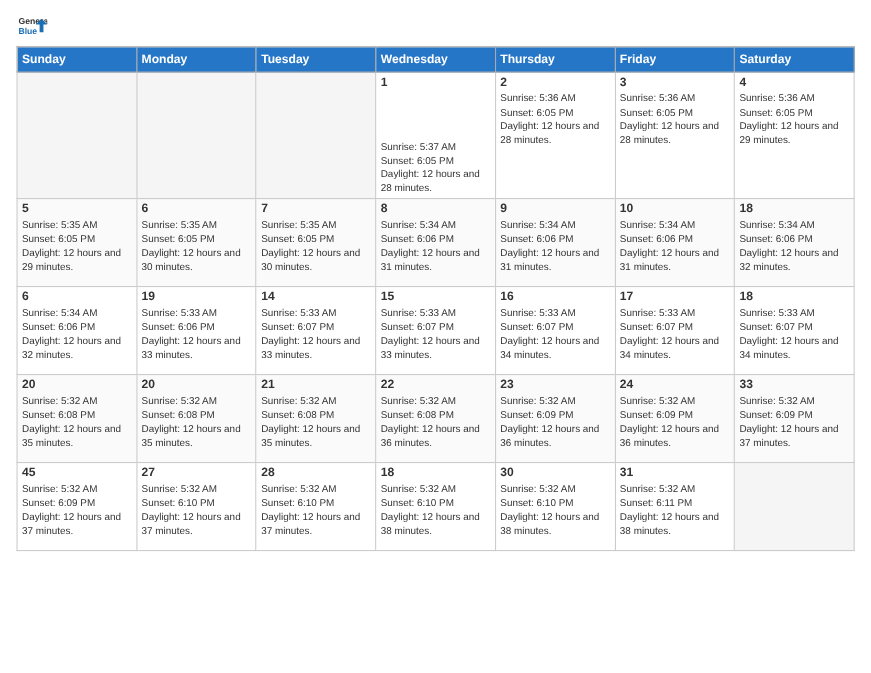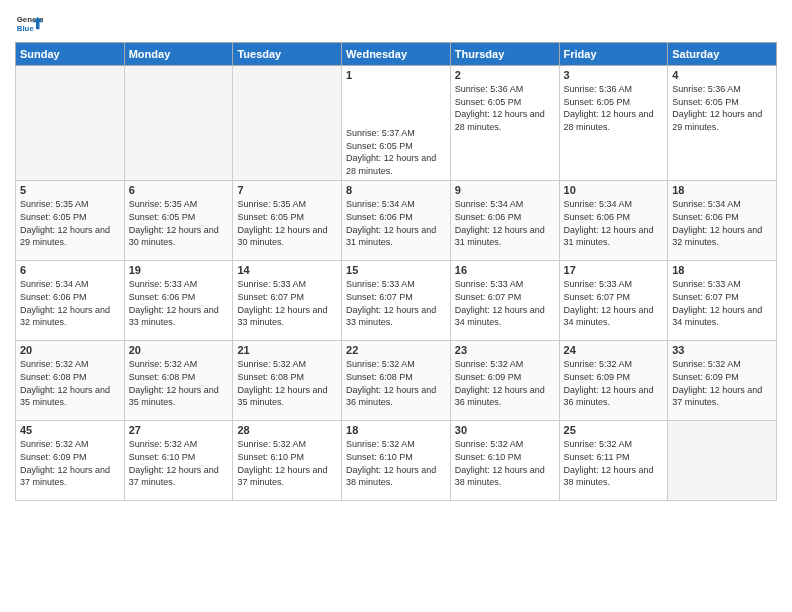--- a/index.html
+++ b/index.html
@@ -305,21 +305,21 @@
 Sunset: 6:10 PM
 Daylight: 12 hours and 38 minutes.</div>
           </td>
           <td>
             <span class="day-num">30</span>
             <div class="day-info" style="white-space: pre-line;">Sunrise: 5:32 AM
 Sunset: 6:10 PM
 Daylight: 12 hours and 38 minutes.</div>
           </td>
           <td>
-            <span class="day-num">25</span>
+            <span class="day-num">31</span>
             <div class="day-info" style="white-space: pre-line;">Sunrise: 5:32 AM
 Sunset: 6:11 PM
 Daylight: 12 hours and 38 minutes.</div>
           </td>
           <td class="empty"></td>
         </tr>
       </tbody>
   </table>
 </div>
 

